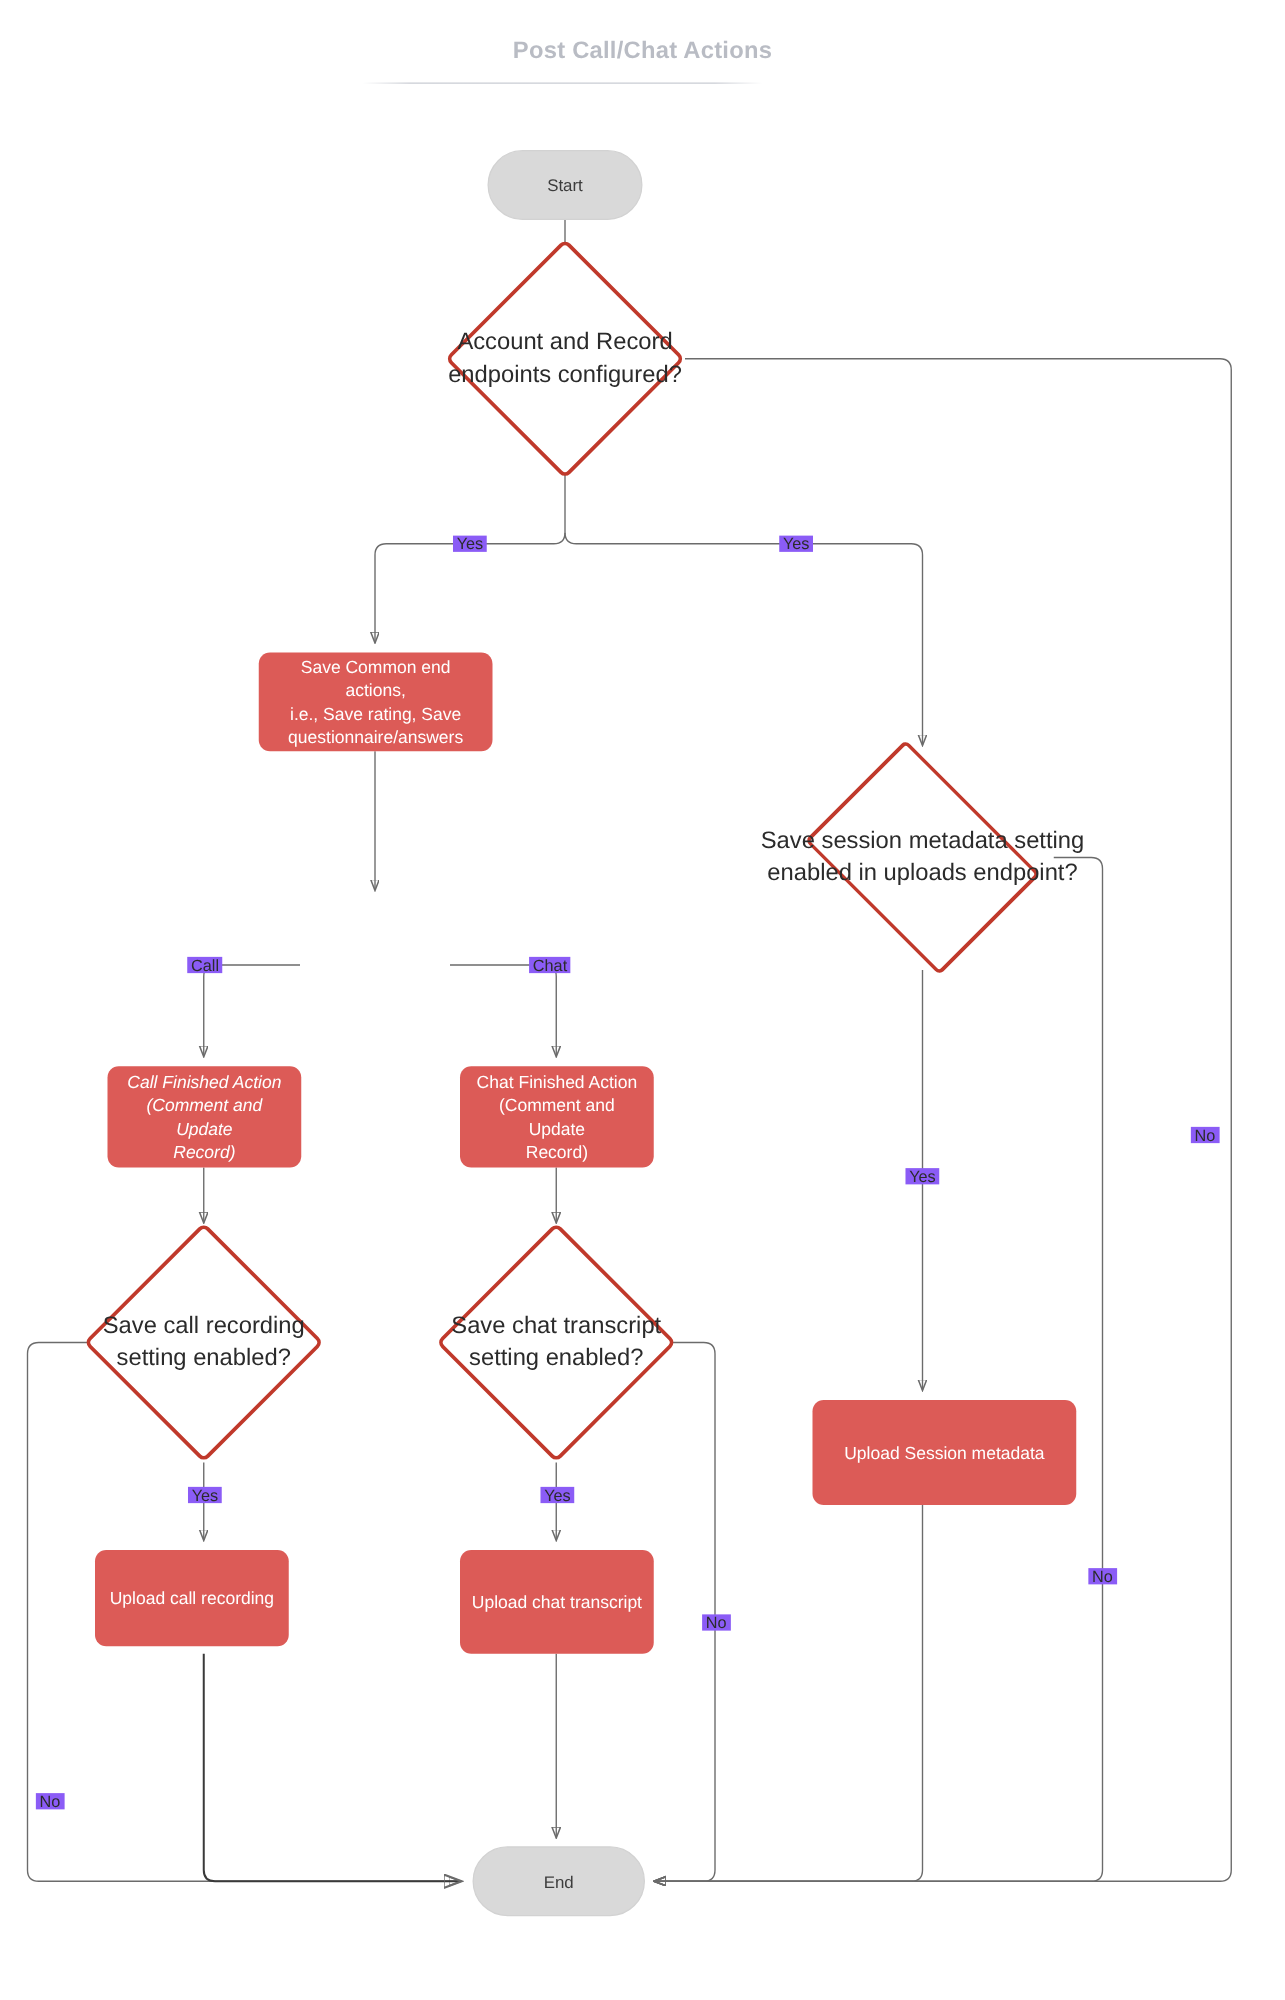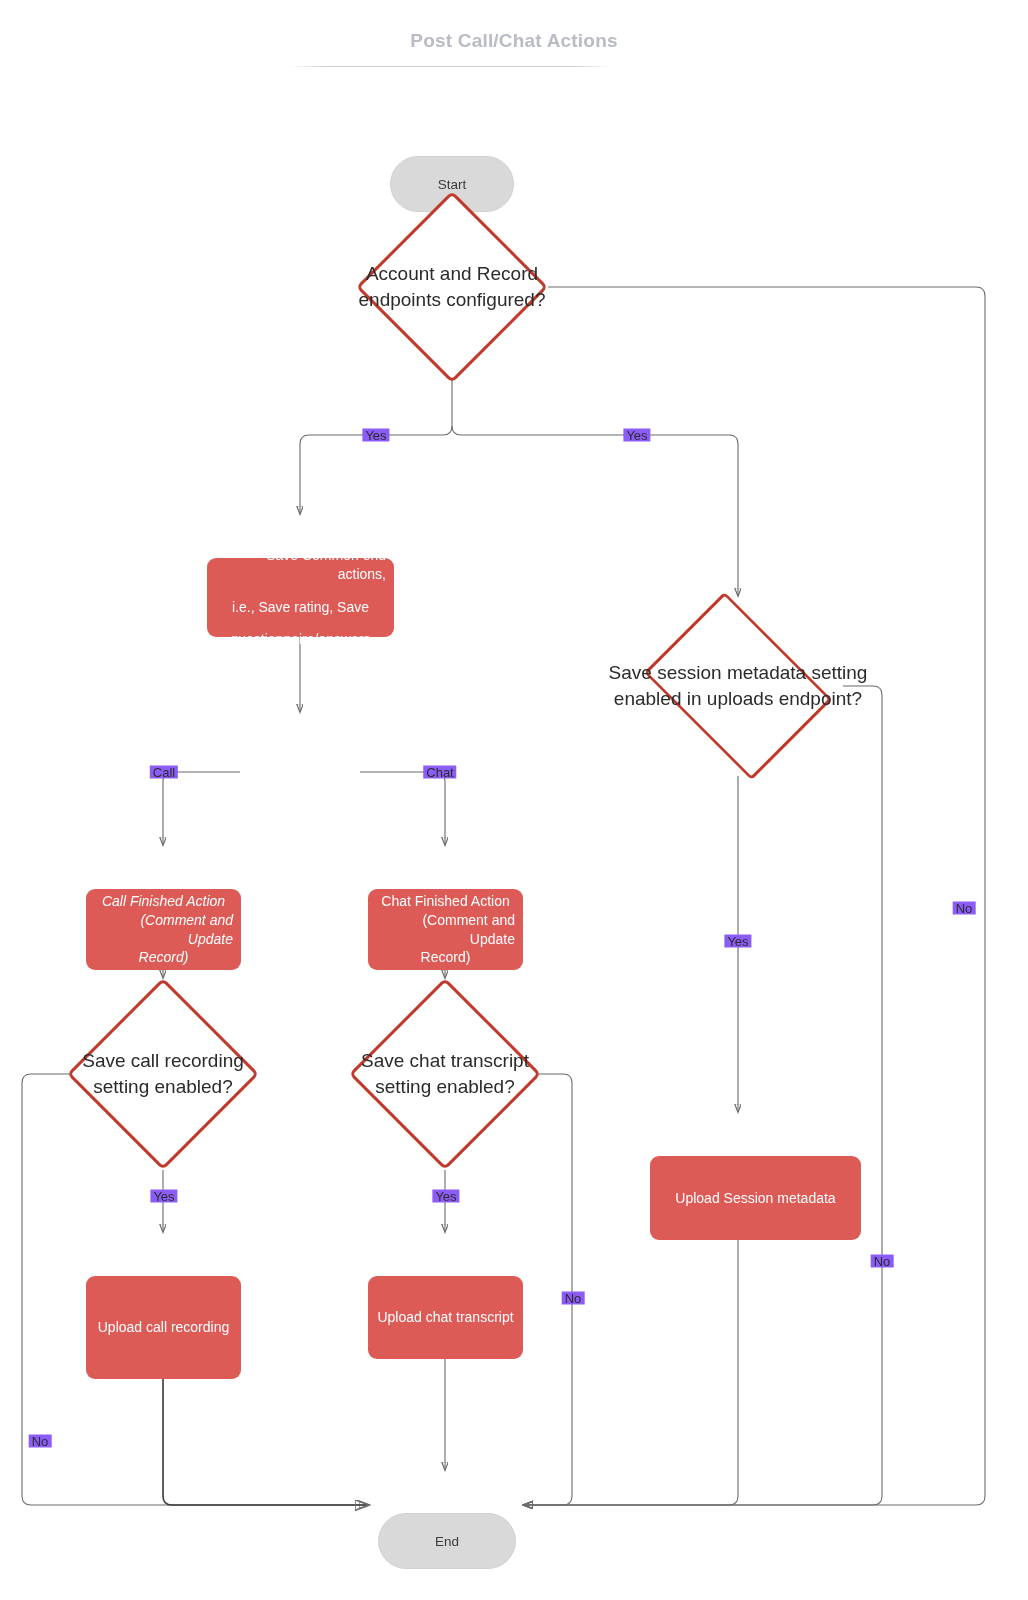--- a/index.html
+++ b/index.html
@@ -17,21 +17,21 @@
     background:linear-gradient(to right,rgba(200,203,210,0),#c9ccd3 12%,#c9ccd3 88%,rgba(200,203,210,0));
   }
 
   
   svg.edges{position:absolute;left:0;top:0;width:1028px;height:1600px;}
   svg.edges path,svg.edges line{fill:none;stroke:#6b6b6b;stroke-width:1.1;}
   svg.edges .thick{stroke:#3a3a3a;stroke-width:1.6;}
 
   
   .node{position:absolute;box-sizing:border-box;display:flex;
-        align-items:center;justify-content:center;text-align:right;margin-top:36px;}
+        align-items:center;justify-content:center;text-align:center;}
 
   .terminal{
     background:#d9d9d9;border:1px solid #d2d2d2;border-radius:28px;
     color:#3c3c3c;font-size:13.5px;
   }
   .process{
     background:#dc5b57;border-radius:9px;color:#ffffff;
     font-size:14px;line-height:1.33;padding:4px 8px;
   }
 
@@ -118,21 +118,21 @@
   </div>
 
   <div class="diamond-wrap" style="left:384px;top:219px;width:136px;height:136px;">
     <div class="diamond-shape"></div>
     <div class="diamond-label">
       <span>Account and Record</span><br>
       <span>endpoints configured?</span>
     </div>
   </div>
 
-  <div class="node process" style="left:207px;top:522px;width:187px;height:79px;flex-direction:column;gap:14px;">
+  <div class="node process" style="left:207px;top:522px;width:187px;height:79px;flex-direction:column;">
     <span>Save Common end actions,</span>
     <span>i.e., Save rating, Save</span>
     <span>questionnaire/answers</span>
   </div>
 
 
   <div class="node process" style="left:86px;top:853px;width:155px;height:81px;flex-direction:column;font-style:italic;">
     <span>Call Finished Action</span>
     <span>(Comment and Update</span>
     <span>Record)</span>
@@ -161,21 +161,21 @@
   </div>
 
   <div class="diamond-wrap" style="left:377px;top:1006px;width:136px;height:136px;">
     <div class="diamond-shape"></div>
     <div class="diamond-label">
       <span>Save chat transcript</span><br>
       <span>setting enabled?</span>
     </div>
   </div>
 
-  <div class="node process" style="left:86px;top:1240px;width:155px;height:103px;">
+  <div class="node process" style="left:76px;top:1240px;width:155px;height:77px;">
     <span>Upload call recording</span>
   </div>
 
   <div class="node process" style="left:368px;top:1240px;width:155px;height:83px;">
     <span>Upload chat transcript</span>
   </div>
 
   <div class="node process" style="left:650px;top:1120px;width:211px;height:84px;">
     <span>Upload Session metadata</span>
   </div>

